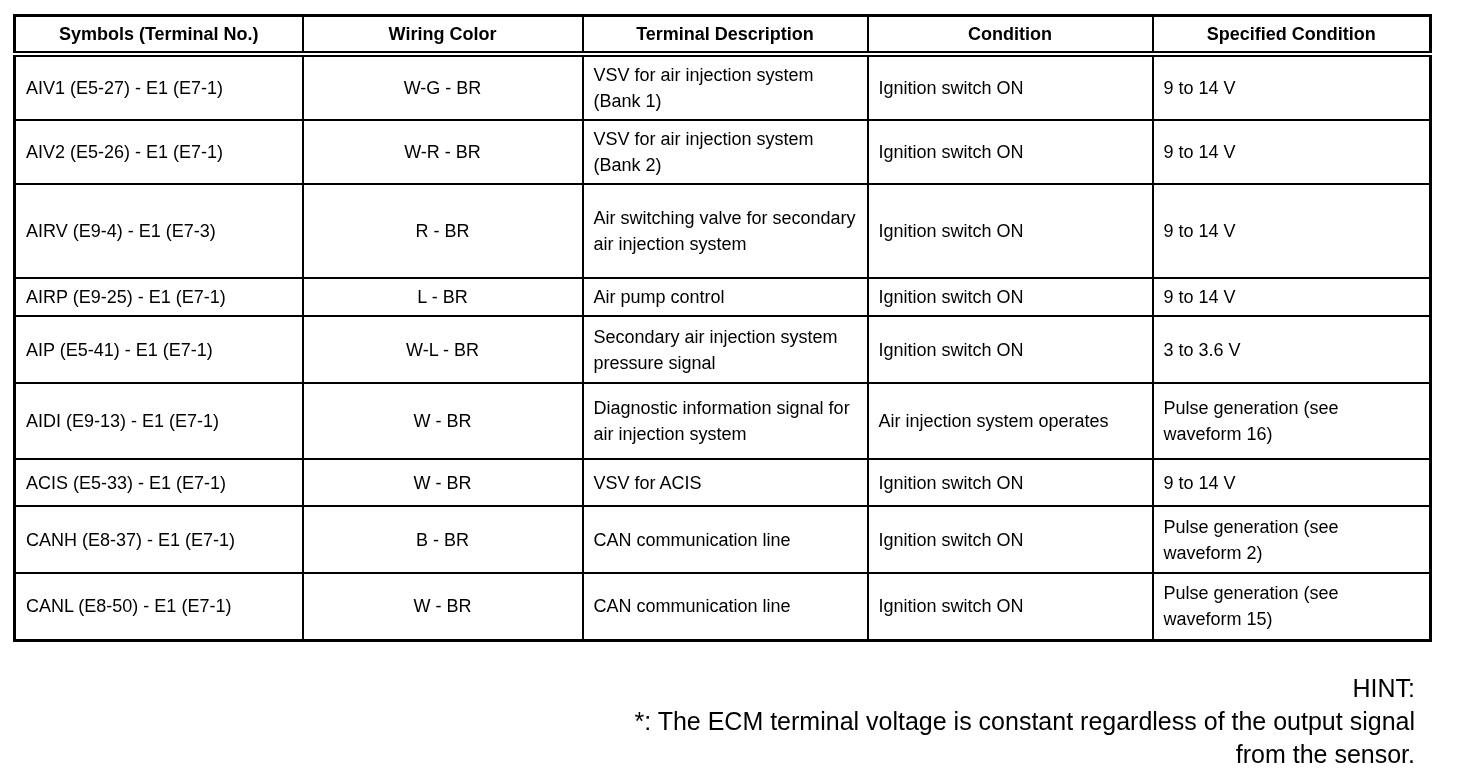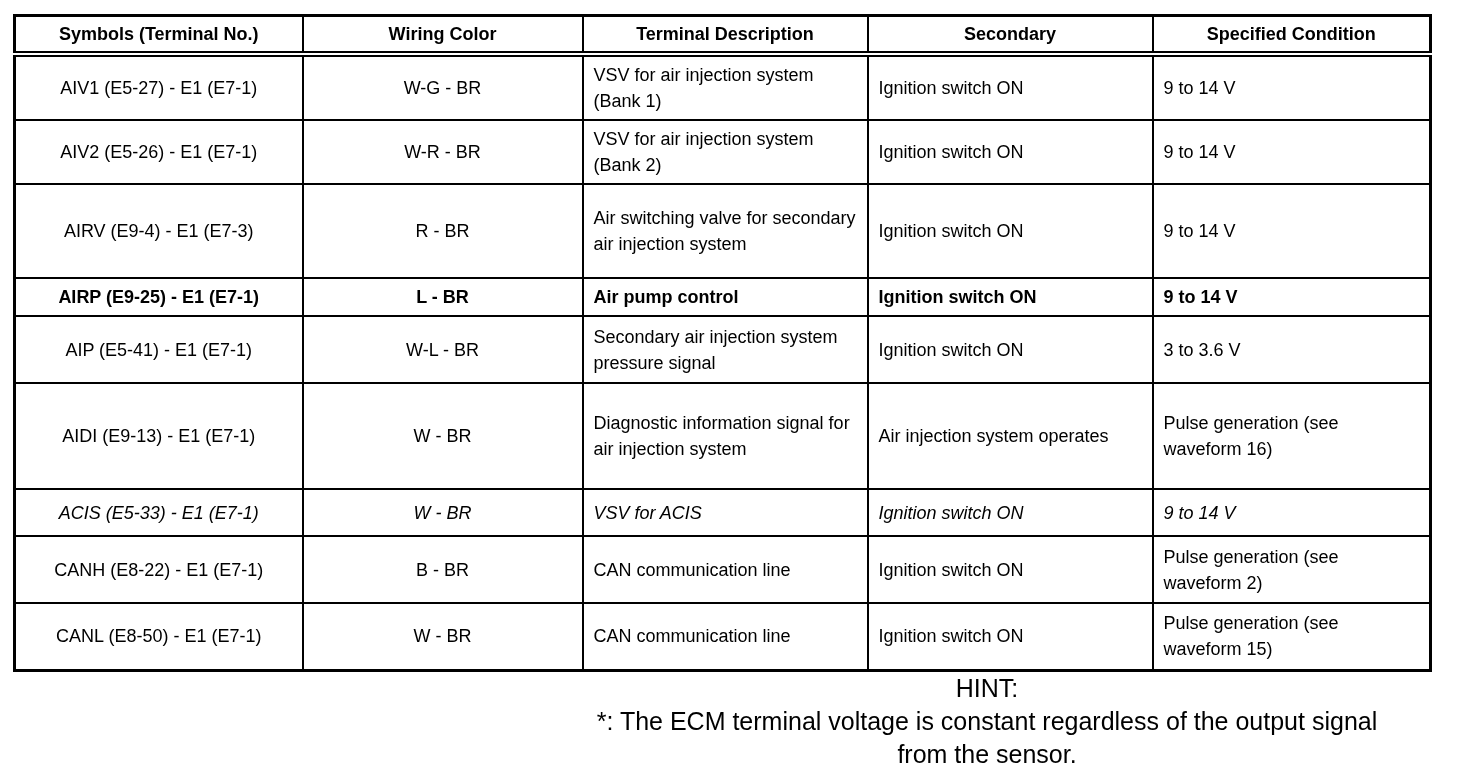--- a/index.html
+++ b/index.html
@@ -37,58 +37,58 @@
   table.term-table thead th {
     font-weight: bold;
     text-align: center;
     border-bottom: 6px double #000;
     padding: 4px 24px;
   }
   thead tr { height: 38px; }
   tbody tr:nth-child(1) { height: 64px; }
   tbody tr:nth-child(2) { height: 64px; }
   tbody tr:nth-child(3) { height: 94px; }
-  tbody tr:nth-child(4) { height: 30px; font-weight: bold; }
+  tbody tr:nth-child(4) { height: 30px; }
   tbody tr:nth-child(5) { height: 67px; }
-  tbody tr:nth-child(6) { height: 106px; }
-  tbody tr:nth-child(7) { height: 47px; font-style: italic; }
+  tbody tr:nth-child(6) { height: 76px; }
+  tbody tr:nth-child(7) { height: 47px; }
   tbody tr:nth-child(8) { height: 67px; }
   tbody tr:nth-child(9) { height: 67px; }
-  td.col-symbol { text-align: center; padding-left: 18px; margin-left: 10px; }
+  td.col-symbol { text-align: left; padding-left: 18px; margin-left: 10px; }
   td.col-color  { text-align: center; margin-left: 38px; }
   td.col-desc, td.col-cond, td.col-spec { text-align: left; }
   .hint-block {
     position: absolute;
-    left: 582px;
+    left: 605px;
     top: 672px;
     width: 810px;
     font-size: 25px;
     line-height: 33px;
-    text-align: center;
+    text-align: right;
   }
 </style>
 </head>
 <body>
 
 <div class="page">
 
   <table class="term-table">
     <colgroup>
       <col style="width:288px">
       <col style="width:280px">
       <col style="width:285px">
       <col style="width:285px">
       <col style="width:278px">
     </colgroup>
     <thead>
       <tr>
         <th>Symbols (Terminal No.)</th>
         <th>Wiring Color</th>
         <th>Terminal Description</th>
-        <th>Secondary</th>
+        <th>Condition</th>
         <th>Specified Condition</th>
       </tr>
     </thead>
     <tbody>
       <tr>
         <td class="col-symbol">AIV1 (E5-27) - E1 (E7-1)</td>
         <td class="col-color">W-G - BR</td>
         <td class="col-desc">VSV for air injection system (Bank 1)</td>
         <td class="col-cond">Ignition switch ON</td>
         <td class="col-spec">9 to 14 V</td>
@@ -129,21 +129,21 @@
         <td class="col-spec">Pulse generation (see waveform 16)</td>
       </tr>
       <tr>
         <td class="col-symbol">ACIS (E5-33) - E1 (E7-1)</td>
         <td class="col-color">W - BR</td>
         <td class="col-desc">VSV for ACIS</td>
         <td class="col-cond">Ignition switch ON</td>
         <td class="col-spec">9 to 14 V</td>
       </tr>
       <tr>
-        <td class="col-symbol">CANH (E8-22) - E1 (E7-1)</td>
+        <td class="col-symbol">CANH (E8-37) - E1 (E7-1)</td>
         <td class="col-color">B - BR</td>
         <td class="col-desc">CAN communication line</td>
         <td class="col-cond">Ignition switch ON</td>
         <td class="col-spec">Pulse generation (see waveform 2)</td>
       </tr>
       <tr>
         <td class="col-symbol">CANL (E8-50) - E1 (E7-1)</td>
         <td class="col-color">W - BR</td>
         <td class="col-desc">CAN communication line</td>
         <td class="col-cond">Ignition switch ON</td>

